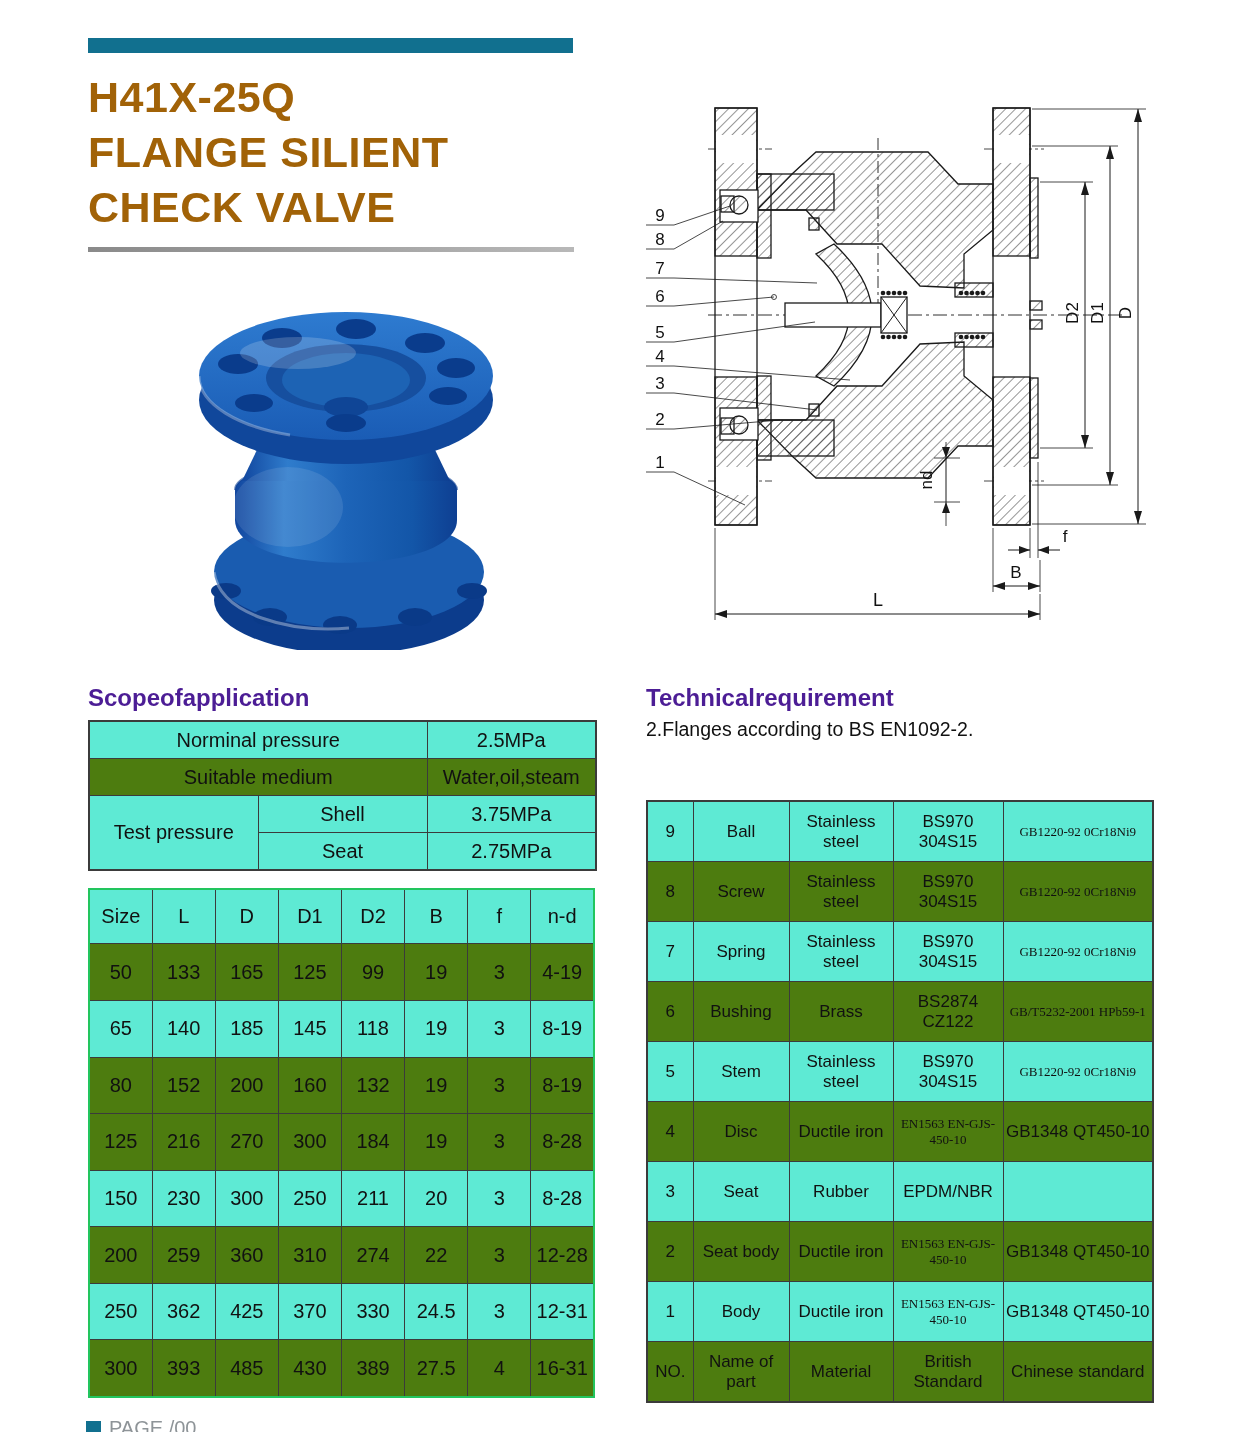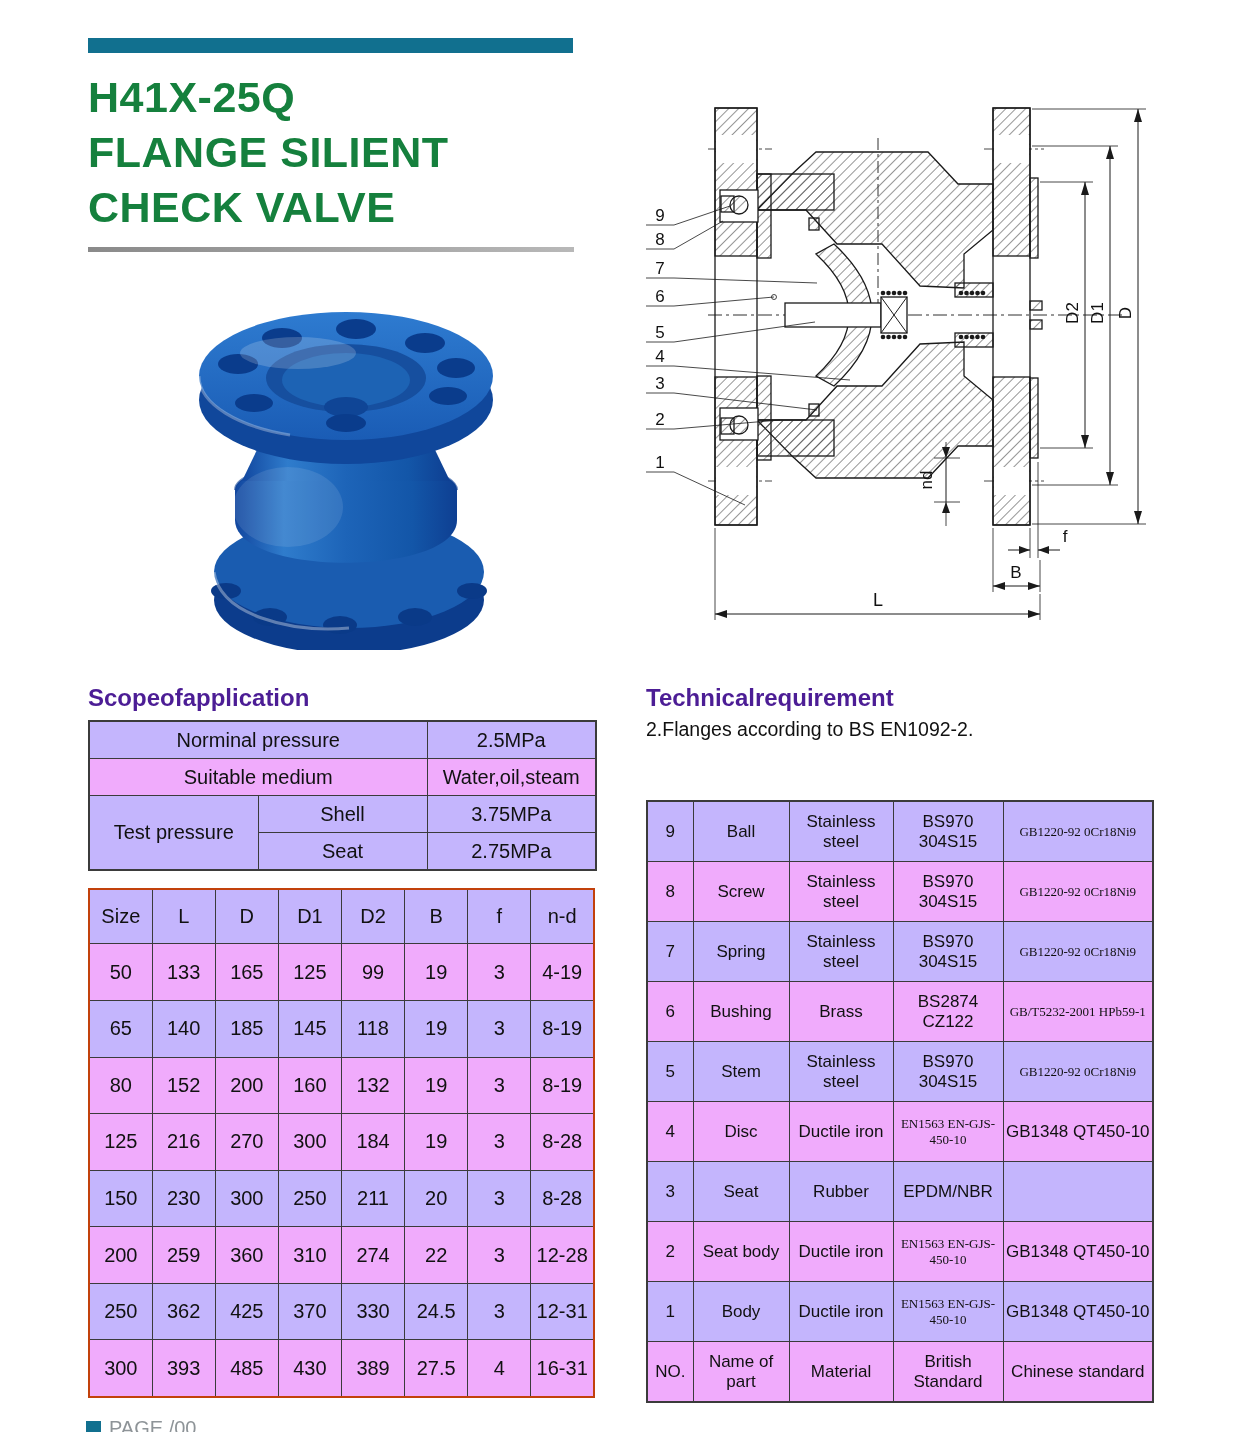--- a/index.html
+++ b/index.html
@@ -3,34 +3,34 @@
 <meta charset="utf-8">
 <style>
   html,body{margin:0;padding:0;}
   body{
     width:1240px;height:1432px;position:relative;overflow:hidden;
     background:#ffffff;font-family:"Liberation Sans",sans-serif;color:#111;
   }
   .abs{position:absolute;}
   
   #accent-bar{left:88px;top:38px;width:485px;height:15px;background:#11708f;}
-  #title{left:88px;top:70px;width:520px;font-size:43px;font-weight:bold;line-height:55px;letter-spacing:.5px;color:#15803d;}
+  #title{left:88px;top:70px;width:520px;font-size:43px;font-weight:bold;line-height:55px;letter-spacing:.5px;color:#a16207;}
   #gray-bar{left:88px;top:247px;width:486px;height:5px;background:linear-gradient(to right,#8a8a8a,#b8b8b8);}
   
   .section-heading{font-size:24px;font-weight:bold;color:#4c1d95;}
   #scope-heading{left:88px;top:684px;}
   #tech-heading{left:646px;top:684px;}
   
   table{border-collapse:collapse;table-layout:fixed;}
   td{border:1px solid #3b3b3b;text-align:center;vertical-align:middle;padding:0 2px;overflow:hidden;}
-  .blue{background:#c4b5fd;}
-  .white{background:#f0abfc;}
+  .blue{background:#5eead4;}
+  .white{background:#4d7c0f;}
   #scope-table{left:88px;top:720px;width:509px;height:144px;font-size:20px;border:2px solid #3b3b3b;}
   #scope-table td{height:36px;}
-  #dims-table{left:88px;top:888px;width:507px;height:510px;font-size:20px;border:2px solid #c2410c;}
+  #dims-table{left:88px;top:888px;width:507px;height:510px;font-size:20px;border:2px solid #22c55e;}
   #dims-table td{height:51px;}
   #dims-head td{height:49px;}
   #tech-items{left:646px;top:714px;width:560px;font-size:19.5px;line-height:30px;}
   #parts-table{left:646px;top:800px;width:506px;height:597px;font-size:17px;border:2px solid #3b3b3b;}
   #parts-table td{height:59px;}
   #parts-table td.cond{font-size:13px;font-family:Liberation Serif, serif;}
   .c0{width:46px}.c1{width:96px}.c2{width:104px}.c3{width:110px}.c4{width:150px}
   
   #footer{left:86px;top:1417px;display:flex;align-items:center;gap:8px;font-size:20px;color:#8e9498;}
   #footer .sq{width:15px;height:15px;background:#11708f;display:inline-block;}

